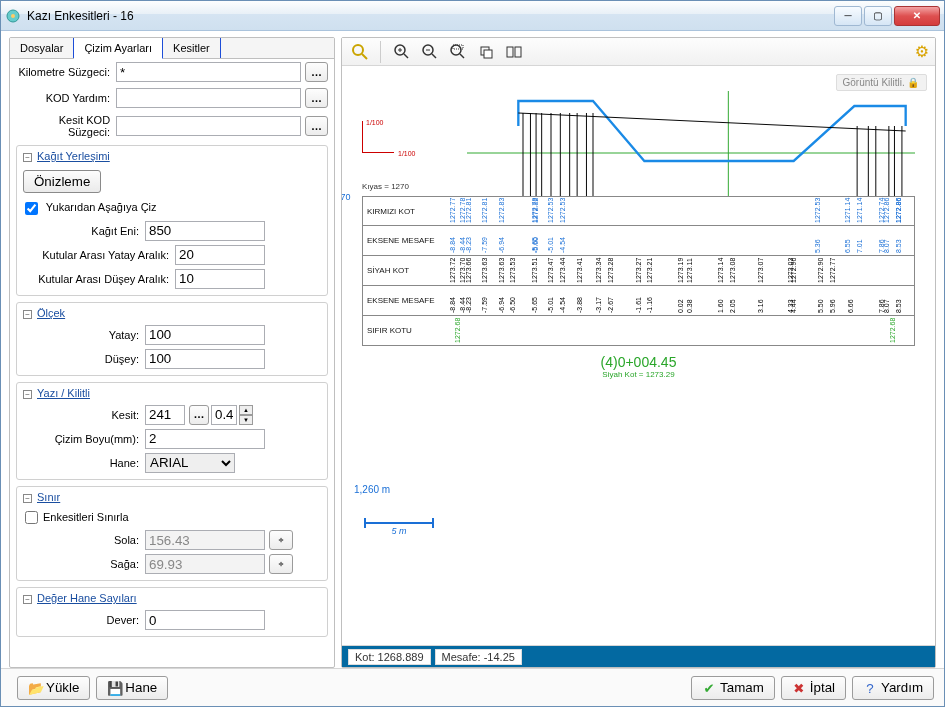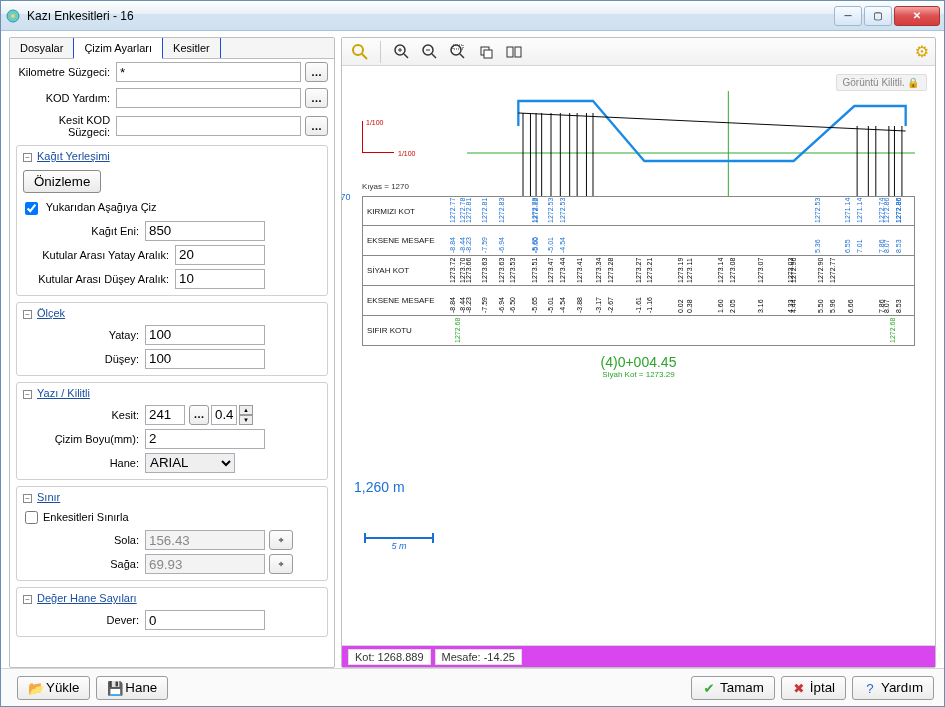--- a/index.html
+++ b/index.html
@@ -56,21 +56,21 @@
 
 .canvas { flex:1; position:relative; background:#fff; overflow:hidden; min-height:0; }
 .lockbadge { position:absolute; top:8px; right:8px; background:#f2f2f2; border:1px solid #ddd; padding:2px 6px; color:#888; font-size:10px; border-radius:2px; }
 
 .sliderbar { padding: 2px 10px; }
 .sliderbar input[type=range] { width:100%; }
 .navrow { text-align:center; padding: 2px 0 6px; }
 .kmlabel { font-weight:bold; font-size:13px; padding-bottom:4px; }
 .navbtn { width:32px; height:20px; border:none; background:linear-gradient(#8ed96f,#5fb83c); color:#fff; margin:0 1px; border-radius:3px; cursor:pointer; font-size:10px; }
 
-.statusbar { height:22px; border-top:1px solid #d6d6d6; display:flex; align-items:center; padding:0 6px; background:#d946ef; color:#333; }
+.statusbar { height:22px; border-top:1px solid #d6d6d6; display:flex; align-items:center; padding:0 6px; background:#0369a1; color:#333; }
 .statcell { border:1px solid #ddd; padding:1px 6px; margin-right:4px; background:#fff; }
 
 .footer { height:38px; border-top:1px solid #d6d6d6; display:flex; align-items:center; padding:0 10px; background:#fafafa; }
 .ftrspacer { flex:1; }
 .ftrbtn { height:24px; padding:0 10px; margin-left:6px; border:1px solid #9b9b9b; border-radius:3px; background:linear-gradient(#fdfdfd,#ececec); cursor:pointer; display:inline-flex; align-items:center; gap:4px; }
 .ico { width:14px; height:14px; display:inline-block; }
 
 
 .xsec { position:absolute; left:20px; top:130px; right:20px; }
 .tbl-row { height:30px; border:1px solid #888; border-top:none; display:flex; align-items:center; font-size:8px; padding-left:4px; position:relative; }
@@ -79,26 +79,26 @@
 .tbl-data { flex:1; position:relative; height:100%; }
 .tick { position:absolute; bottom:2px; transform: rotate(-90deg); transform-origin: left bottom; font-size:7px; white-space:nowrap; }
 .tick.blue { color:#1a6fd6; }
 .tick.green { color:#2aa62a; }
 .profile-area { position:absolute; left:105px; right:0; top:-105px; height:105px; }
 .station-label { text-align:center; color:#2aa62a; font-size:14px; margin-top:8px; }
 .station-sub { text-align:center; color:#2aa62a; font-size:8px; }
 .kiyaslbl { position:absolute; left:0; top:-14px; font-size:8px; color:#333; }
 .leftnum { position:absolute; left:-34px; font-size:9px; color:#1a6fd6; }
 
-.scalebar { position:absolute; left:22px; bottom:94px;font-style:italic; }
+.scalebar { position:absolute; left:22px; bottom:109px;font-style:italic; }
 .scalebar .bar { width:70px; border-bottom:2px solid #1a6fd6; position:relative; }
 .scalebar .bar::before, .scalebar .bar::after { content:''; position:absolute; top:-4px; width:0; height:10px; border-left:2px solid #1a6fd6; }
 .scalebar .bar::after { right:0; }
 .scalebar .txt { text-align:center; font-size:9px; color:#1a6fd6; margin-top:2px; }
-.extlbl { position:absolute; left:0; font-size:14px; color:#1a6fd6; }
+.extlbl { position:absolute; left:0; font-size:10px; color:#1a6fd6; }
 
 .axis-arrow { position:absolute; left:20px; top:55px; }
 .axis-arrow .v { width:0; height:32px; border-left:1.5px solid #c00; }
 .axis-arrow .h { width:32px; height:0; border-top:1.5px solid #c00; position:absolute; bottom:0; left:0; }
 .axis-arrow .lbl { font-size:7px; color:#c00; position:absolute; }
 </style>
 </head>
 <body>
 
 <div class="window">

